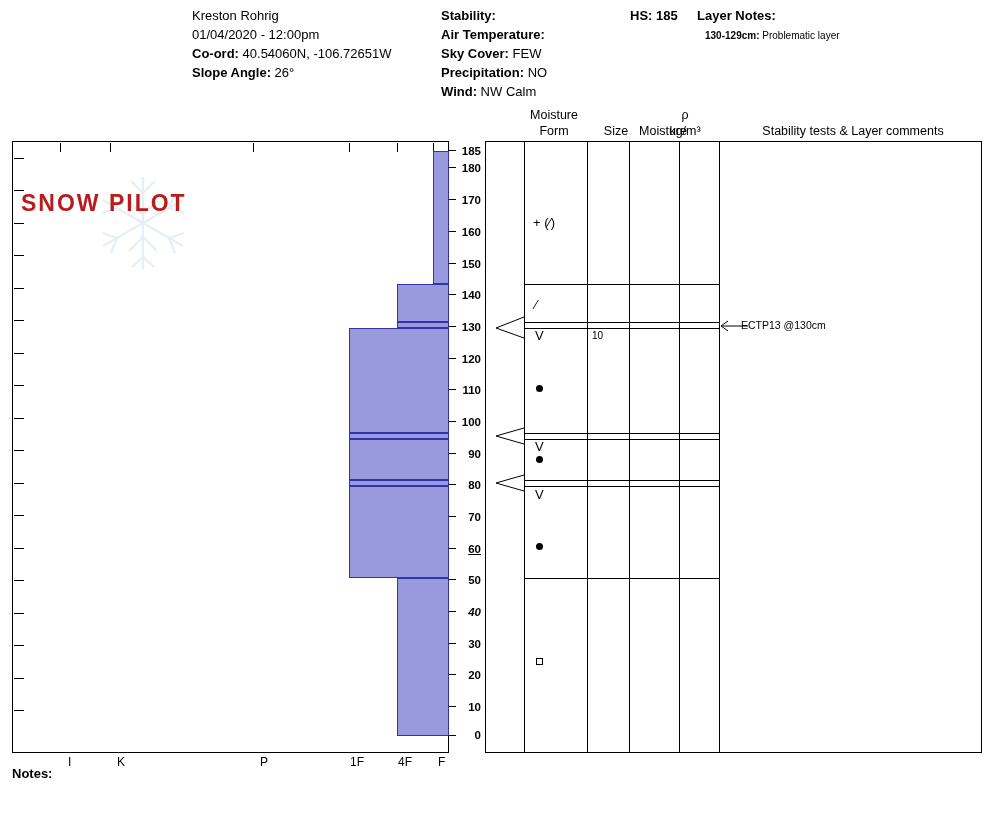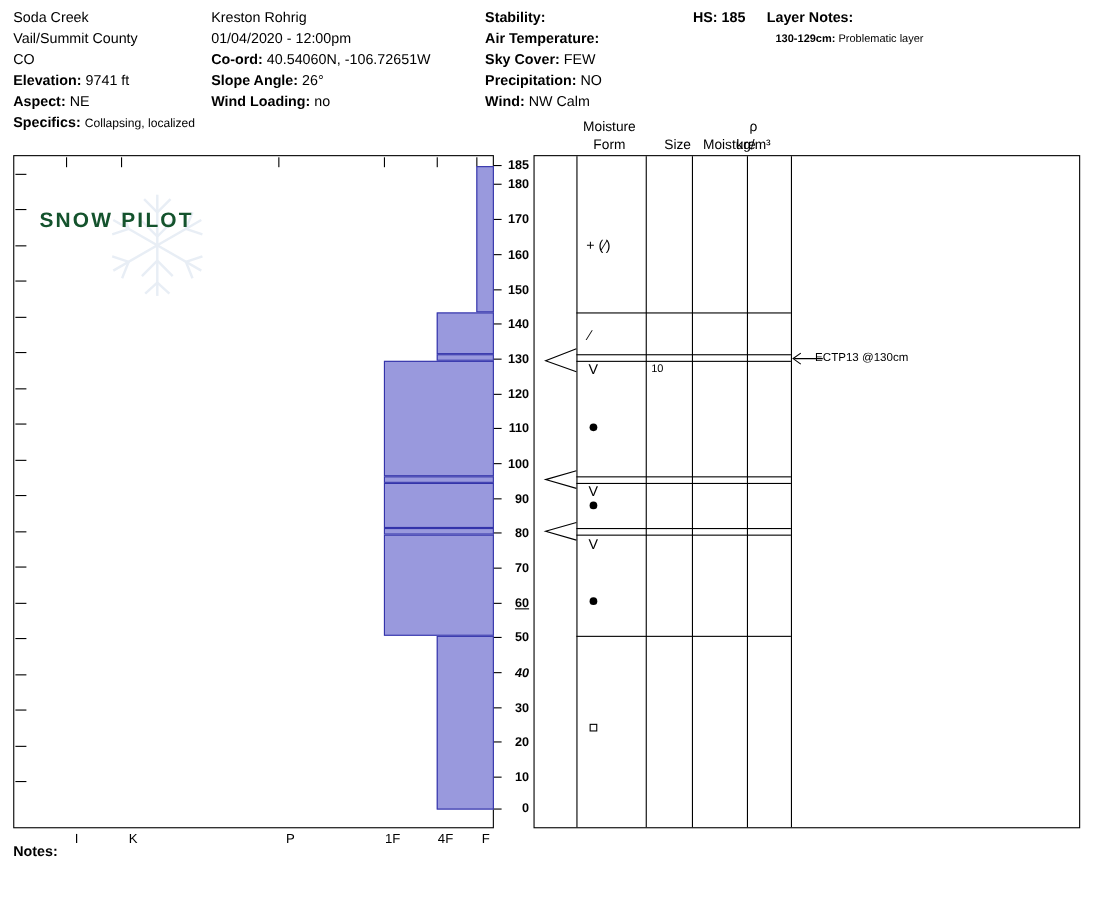--- a/index.html
+++ b/index.html
@@ -58,22 +58,22 @@
   .depth-num {
     position: absolute; right: 4px; font-size: 11.5px; font-weight: bold;
     line-height: 10px; text-align: right;
   }
   .depth-tick { position: absolute; left: 0px; width: 7px; height: 1px; background: #000; }
 
   
   #watermark { position: absolute; left: 30px; top: 25px; width: 180px; height: 110px; opacity: 0.5; }
   #wm-text {
     position: absolute; left: 8px; top: 48px; width: 170px;
-    font-size: 19px; font-weight: bold; letter-spacing: 2px;
-    color: #14532d; text-align: center;
+    font-size: 23px; font-weight: bold; letter-spacing: 2px;
+    color: #b91c1c; text-align: left;
     -webkit-text-stroke: 0px;
   }
 
   
   #hardness-scale { position: absolute; left: 12px; top: 755px; width: 470px; height: 18px; }
   .hs-lab { position: absolute; font-size: 12px; top: 0; }
 
   #notes-row { position: absolute; left: 12px; top: 766px; font-weight: bold; font-size: 13px; }
 
   
@@ -87,52 +87,31 @@
   .grain { position: absolute; font-size: 13px; }
   .comment { position: absolute; font-size: 10.5px; white-space: nowrap; }
   .dot { position: absolute; width: 7px; height: 7px; border-radius: 50%; background: #000; }
   .sq { position: absolute; width: 7px; height: 7px; border: 1px solid #000; box-sizing: border-box; }
 </style>
 </head>
 <body>
 
 <div id="header">
 
-  <div class="hdr-col" id="col-loc">
-    <div class="hdr-line">Soda Creek</div>
-    <div class="hdr-line">Vail/Summit County</div>
-    <div class="hdr-line">CO</div>
-    <div class="hdr-line">
-      <span class="lbl">Elevation:</span>
-      <span class="val">9741 ft</span>
-    </div>
-    <div class="hdr-line">
-      <span class="lbl">Aspect:</span>
-      <span class="val">NE</span>
-    </div>
-    <div class="hdr-line">
-      <span class="lbl">Specifics:</span>
-      <span class="val" style="font-size:11px">Collapsing, localized</span>
-    </div>
-  </div>
 
   <div class="hdr-col" id="col-obs">
     <div class="hdr-line">Kreston Rohrig</div>
     <div class="hdr-line">01/04/2020 - 12:00pm</div>
     <div class="hdr-line">
       <span class="lbl">Co-ord:</span>
       <span class="val">40.54060N, -106.72651W</span>
     </div>
     <div class="hdr-line">
       <span class="lbl">Slope Angle:</span>
       <span class="val">26°</span>
-    </div>
-    <div class="hdr-line">
-      <span class="lbl">Wind Loading:</span>
-      <span class="val">no</span>
     </div>
   </div>
 
   <div class="hdr-col" id="col-cond">
     <div class="hdr-line">
       <span class="lbl">Stability:</span>
       <span class="val"></span>
     </div>
     <div class="hdr-line">
       <span class="lbl">Air Temperature:</span>
@@ -168,20 +147,21 @@
   </div>
 </div>
 
 <div id="table-head">
   <div class="th" style="left:46px; top:0px; width:70px;">Moisture</div>
   <div class="th" style="left:46px; top:16px; width:70px;">Form</div>
   <div class="th" style="left:108px; top:16px; width:70px;">Size</div>
   <div class="th" style="left:140px; top:16px; width:100px;">Moisture</div>
   <div class="th" style="left:182px; top:0px; width:60px;">ρ</div>
   <div class="th" style="left:182px; top:16px; width:60px;">kg/m³</div>
+  <div class="th" style="left:240px; top:16px; width:280px;">Stability tests &amp; Layer comments</div>
 </div>
 
 <div id="plot-area">
 
   <div id="hardness-box">
 
     <div class="tick-left" style="top:16px"></div>
     <div class="tick-left" style="top:48px"></div>
     <div class="tick-left" style="top:81px"></div>
     <div class="tick-left" style="top:113px"></div>

